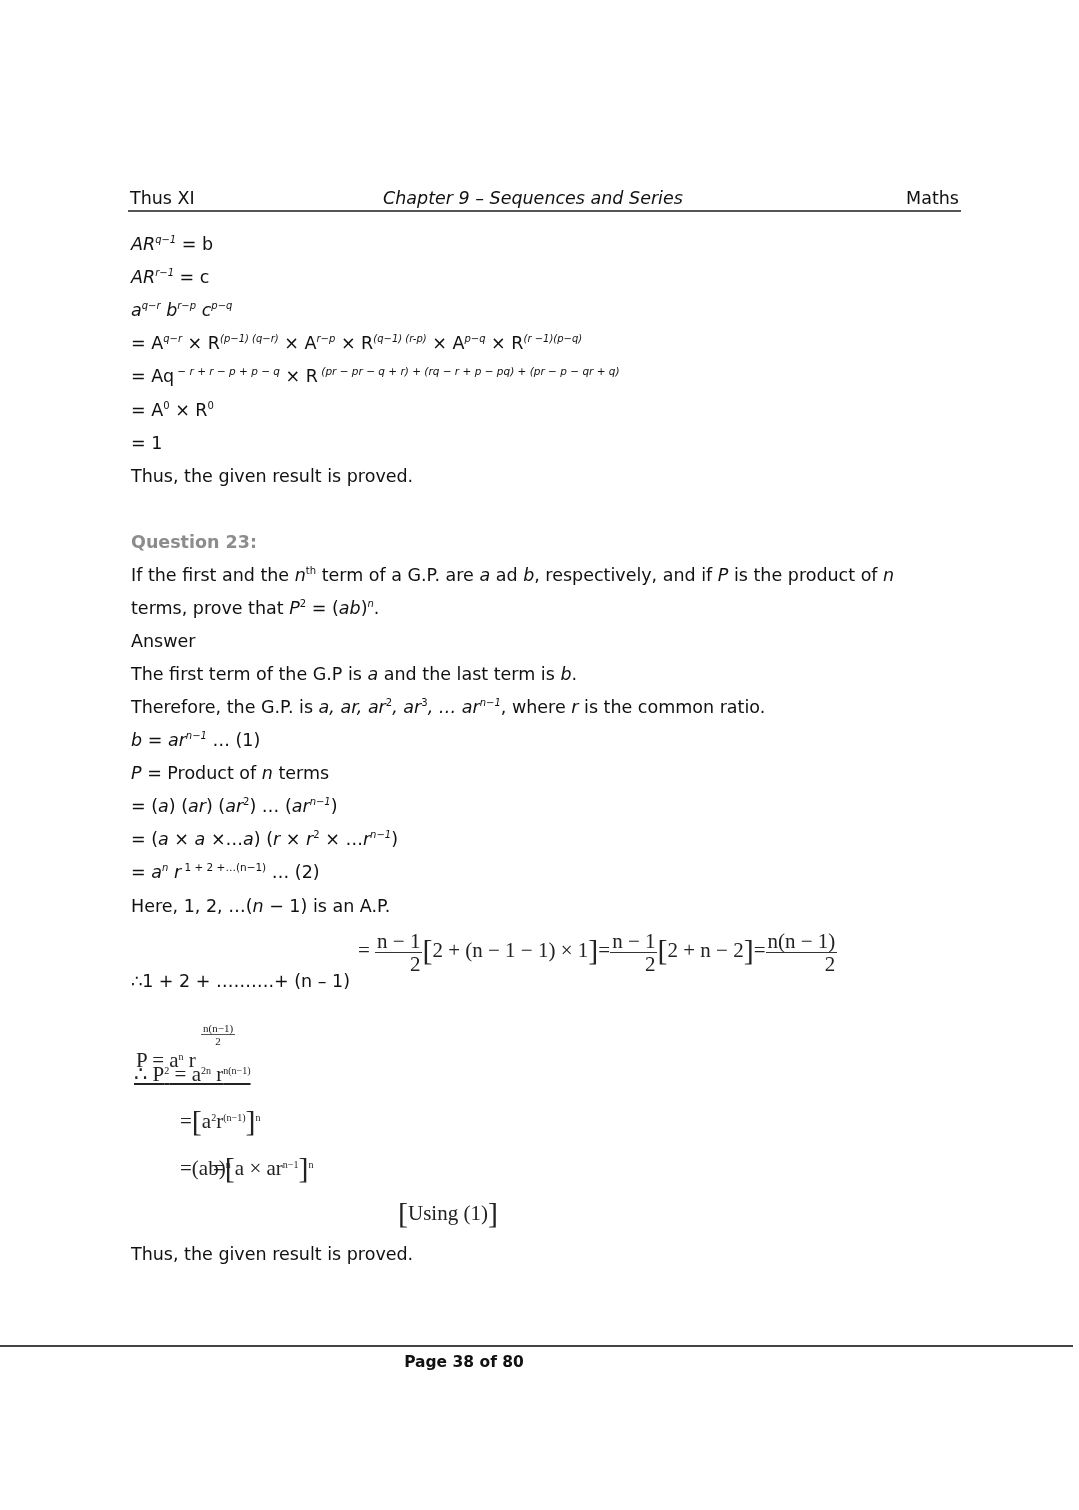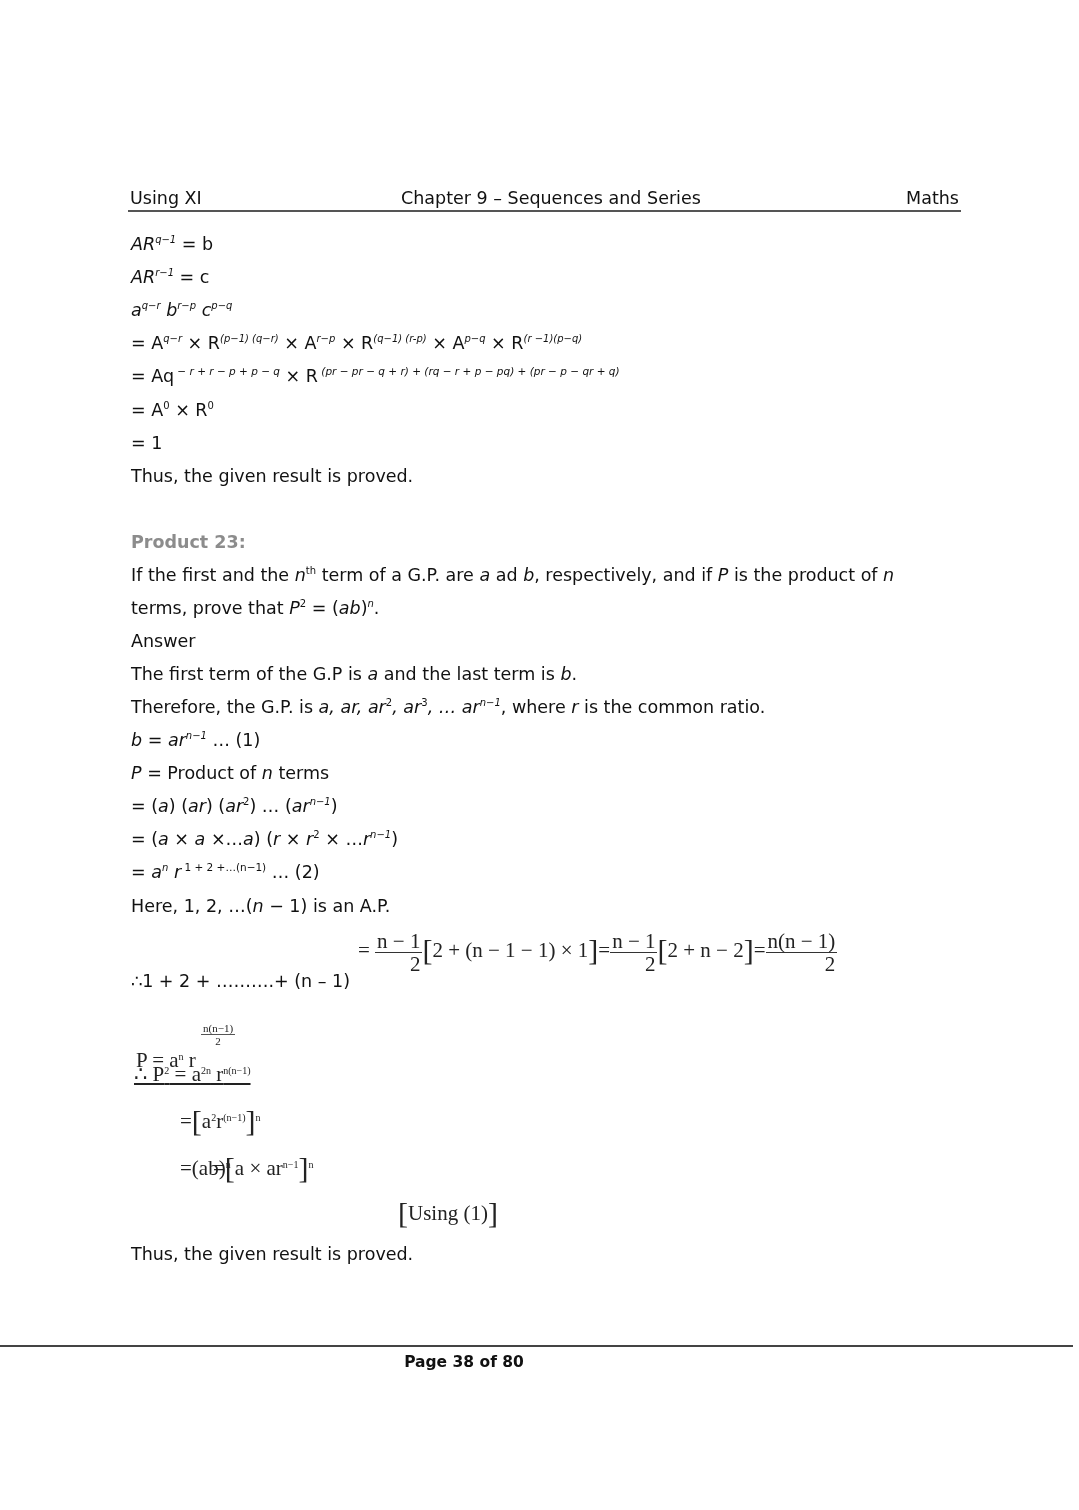--- a/index.html
+++ b/index.html
@@ -2,21 +2,21 @@
 <html><head>
 <meta charset="utf-8">
 <style>
   html, body { margin:0; padding:0; background:#ffffff; }
   body { width:1079px; height:1510px; position:relative; overflow:hidden;
          font-family:"DejaVu Sans", sans-serif; color:#111; font-size:17.5px; }
   .header { position:absolute; left:128px; top:186px; width:833px; height:24px;
             border-bottom:2px solid #555; }
   .header span { position:absolute; top:2px; font-size:17.5px; }
   .h-left { left:2px; }
-  .h-center { left:273px; }
+  .h-center { left:255px;font-style:italic; }
   .h-right { right:2px; }
   .line { position:absolute; left:131px; white-space:nowrap; }
   .line i, .it { font-style:italic; }
   sup { font-size:10px; vertical-align:7px; line-height:0; }
   sup.small { font-size:10.5px; }
   .qhead { color:#8c8c8c; font-weight:bold; font-size:17.5px; }
   .serif { font-family:"Liberation Serif", "DejaVu Serif", serif; color:#222; }
   .frac { display:inline-block; text-align:right; vertical-align:middle; line-height:1.05; }
   .frac .num { display:block; border-bottom:1.3px solid #333; padding:0 2px; }
   .frac .den { display:block; padding:0 2px; }
@@ -24,21 +24,21 @@
   .sfrac { display:inline-block; text-align:center; font-size:11px; line-height:1.1; vertical-align:22px; }
   .sfrac .num { display:block; border-bottom:1px solid #555; padding:0 2px; }
   .footer-rule { position:absolute; left:0; top:1345px; width:1073px; height:2px; background:#444; }
   .footer { position:absolute; left:0; top:1353px; width:928px; text-align:center;
             font-weight:bold; font-size:15.5px; }
 </style>
 </head>
 <body>
 
 <div class="header">
-  <span class="h-left">Using XI</span>
+  <span class="h-left">Thus XI</span>
   <span class="h-center">Chapter 9 – Sequences and Series</span>
   <span class="h-right">Maths</span>
 </div>
 
 <div class="line" style="top:234px">
   <i>AR</i><sup class="it">q−1</sup><span> = b</span>
 </div>
 <div class="line" style="top:267px">
   <i>AR</i><sup class="it">r−1</sup><span> = c</span>
 </div>
@@ -50,21 +50,21 @@
 </div>
 <div class="line" style="top:366px">
   <span>= Aq</span><sup class="it small"> − r + r − p + p − q</sup><span>  ×  R</span><sup class="it small"> (pr − pr − q + r) + (rq − r + p − pq) + (pr − p − qr + q)</sup>
 </div>
 <div class="line" style="top:400px">
   <span>= A</span><sup>0</sup><span> × R</span><sup>0</sup>
 </div>
 <div class="line" style="top:433px">= 1</div>
 <div class="line" style="top:466px">Thus, the given result is proved.</div>
 
-<div class="line qhead" style="top:532px">Product 23:</div>
+<div class="line qhead" style="top:532px">Question 23:</div>
 <div class="line" style="top:565px">
   <span>If the first and the </span><i>n</i><sup>th</sup><span> term of a G.P. are </span><i>a</i><span> ad </span><i>b</i><span>, respectively, and if </span><i>P</i><span> is the product of </span><i>n</i>
 </div>
 <div class="line" style="top:598px">
   <span>terms, prove that </span><i>P</i><sup>2</sup><span> = (</span><i>ab</i><span>)</span><sup class="it">n</sup><span>.</span>
 </div>
 <div class="line" style="top:631px">Answer</div>
 
 <div class="line" style="top:664px">
   <span>The first term of the G.P is </span><i>a</i><span> and the last term is </span><i>b</i><span>.</span>

